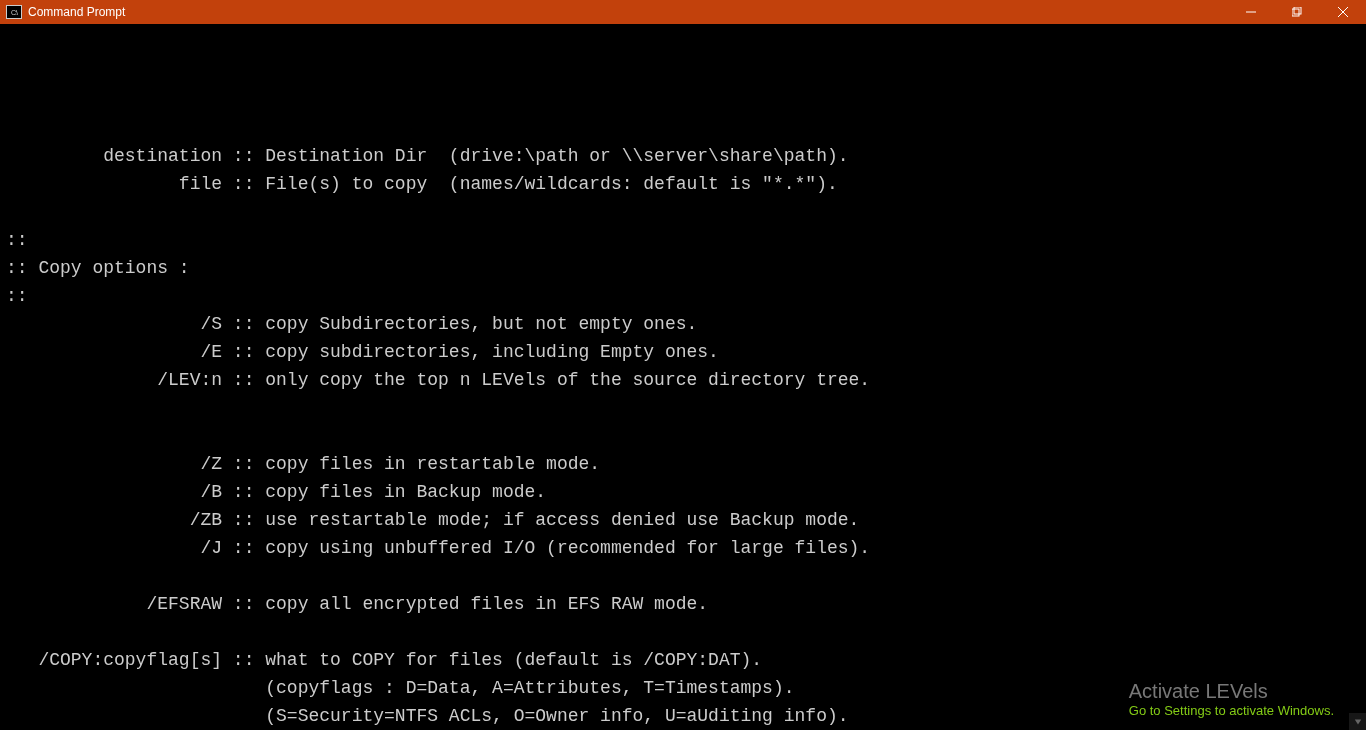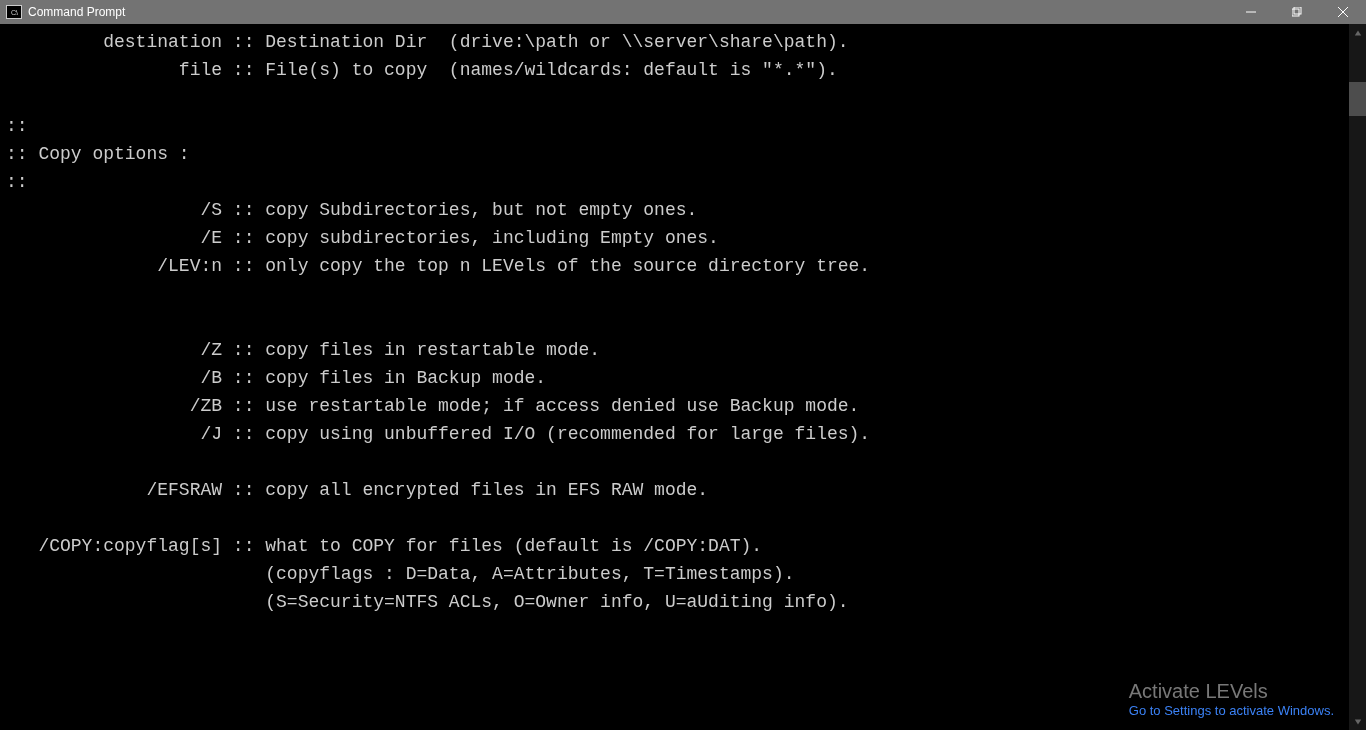--- a/index.html
+++ b/index.html
@@ -10,21 +10,21 @@
     body {
       width: 1366px;
       height: 730px;
       background: #000000;
       font-family: Consolas, 'Courier New', monospace;
       overflow: hidden;
       position: relative;
     }
     .title-bar {
       height: 24px;
-      background: #737373;
+      background: #c2410c;
       display: flex;
       align-items: center;
       justify-content: space-between;
       padding: 0 0 0 6px;
       color: #ffffff;
       font-family: 'Segoe UI', Tahoma, sans-serif;
       font-size: 12px;
     }
     .title-left {
       display: flex;
@@ -58,20 +58,21 @@
       cursor: pointer;
     }
     .window-btn svg {
       width: 10px;
       height: 10px;
     }
     .terminal-area {
       position: relative;
       height: calc(100% - 24px);
       display: flex;
+      align-items: flex-end;
     }
     .terminal-content {
       flex: 1;
       padding: 4px 0 0 6px;
       color: #cccccc;
       font-size: 18px;
       line-height: 28px;
       white-space: pre;
       font-family: Consolas, 'Courier New', monospace;
       overflow: hidden;
@@ -119,21 +120,21 @@
       text-align: left;
       pointer-events: none;
     }
     .watermark-title {
       font-size: 20px;
       color: #787878;
       font-weight: 400;
     }
     .watermark-sub {
       font-size: 13px;
-      color: #3b82f6;
+      color: #84cc16;
     }
   </style>
 </head>
 <body>
 
 <div class="title-bar">
   <div class="title-left">
     <span class="title-icon">C:\</span>
     <span>Command Prompt</span>
   </div>

